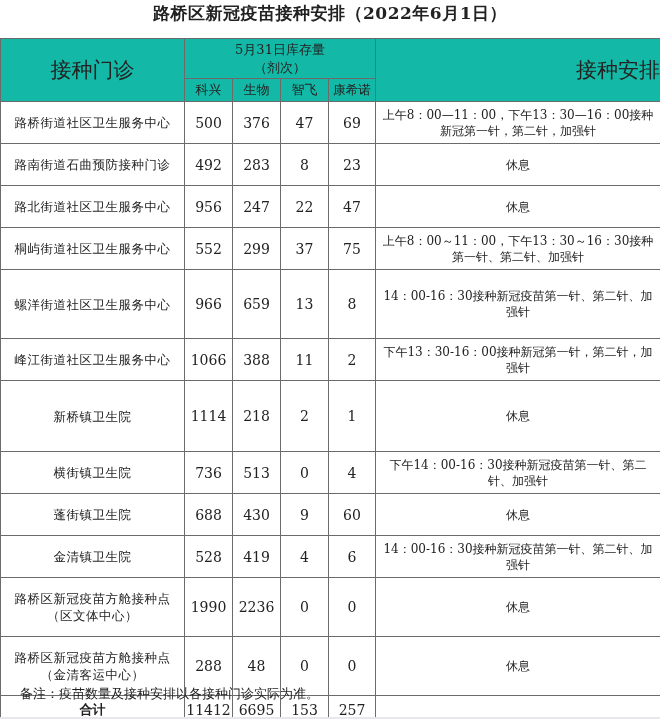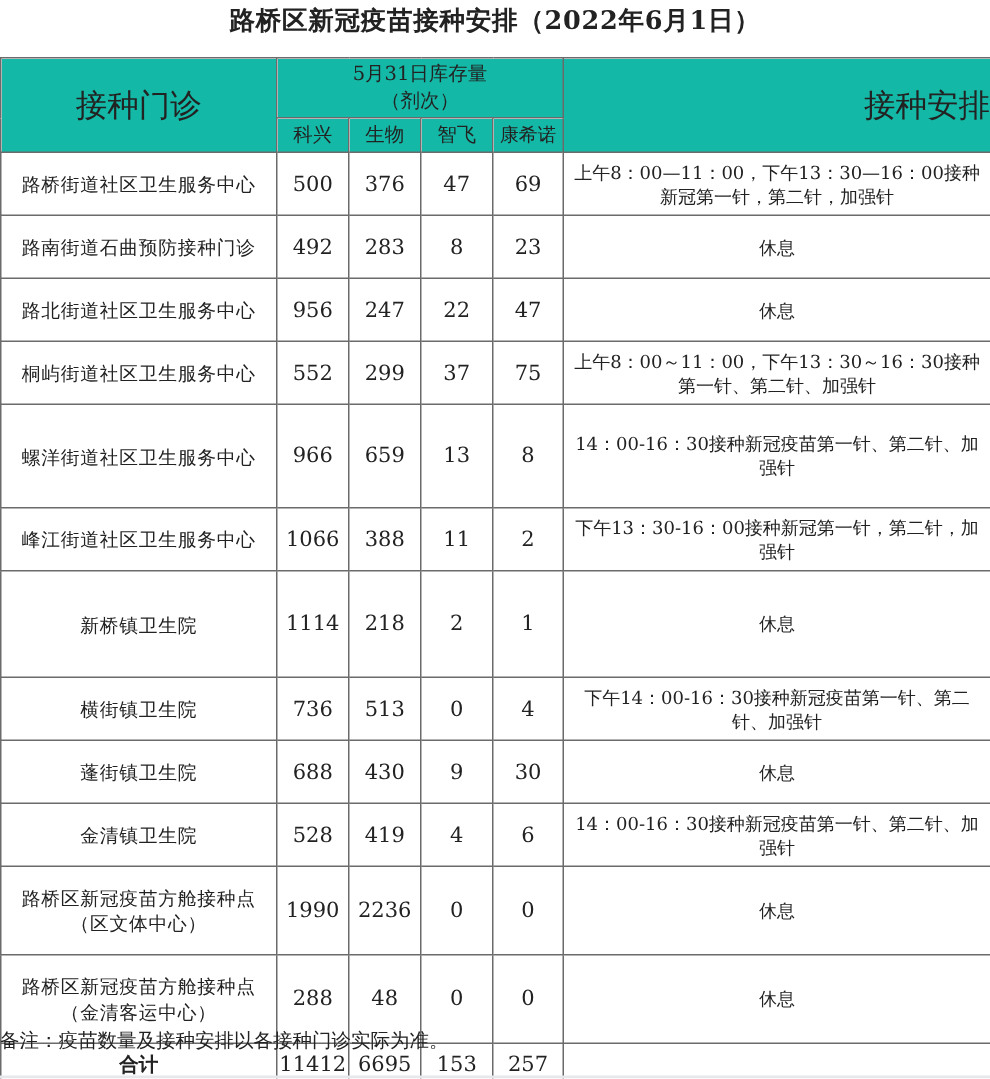--- a/index.html
+++ b/index.html
@@ -16,21 +16,21 @@
   .h-clinic { font-size: 21px; }
   .h-stock { font-size: 13px; line-height: 18px; height: 39px; }
   .h-brand { font-size: 13px; height: 22px; }
   .h-sched { font-size: 21px; text-align: right; }
   tbody td { font-size: 13px; }
   .clinic { font-size: 12.5px; letter-spacing: 0.5px; line-height: 17px; padding: 12px 2px; }
   .num { font-size: 14px; margin-top: 37px; }
   .sched { font-size: 12px; line-height: 16px; padding: 0 4px; }
   .total-label { font-weight: bold; font-size: 13px; }
   .footnote { position: absolute; left: 0; top: 670px; width: 660px; height: 49px;
-              display: flex; align-items: center; padding-left: 0; box-sizing: border-box;
+              display: flex; align-items: center; padding-left: 20px; box-sizing: border-box;
               font-size: 13px; border-bottom: 2px solid #e6e8ec; }
 </style>
 </head>
 <body>
 
 <div class="title">路桥区新冠疫苗接种安排（2022年6月1日）</div>
 
 <table>
   <colgroup>
     <col style="width:184px">
@@ -119,21 +119,21 @@
       <td class="num">513</td>
       <td class="num">0</td>
       <td class="num">4</td>
       <td class="sched">下午14：00-16：30接种新冠疫苗第一针、第二针、加强针</td>
     </tr>
     <tr style="height:40px">
       <td class="clinic">蓬街镇卫生院</td>
       <td class="num">688</td>
       <td class="num">430</td>
       <td class="num">9</td>
-      <td class="num">30</td>
+      <td class="num">60</td>
       <td class="sched">休息</td>
     </tr>
     <tr style="height:40px">
       <td class="clinic">金清镇卫生院</td>
       <td class="num">528</td>
       <td class="num">419</td>
       <td class="num">4</td>
       <td class="num">6</td>
       <td class="sched">14：00-16：30接种新冠疫苗第一针、第二针、加强针</td>
     </tr>

